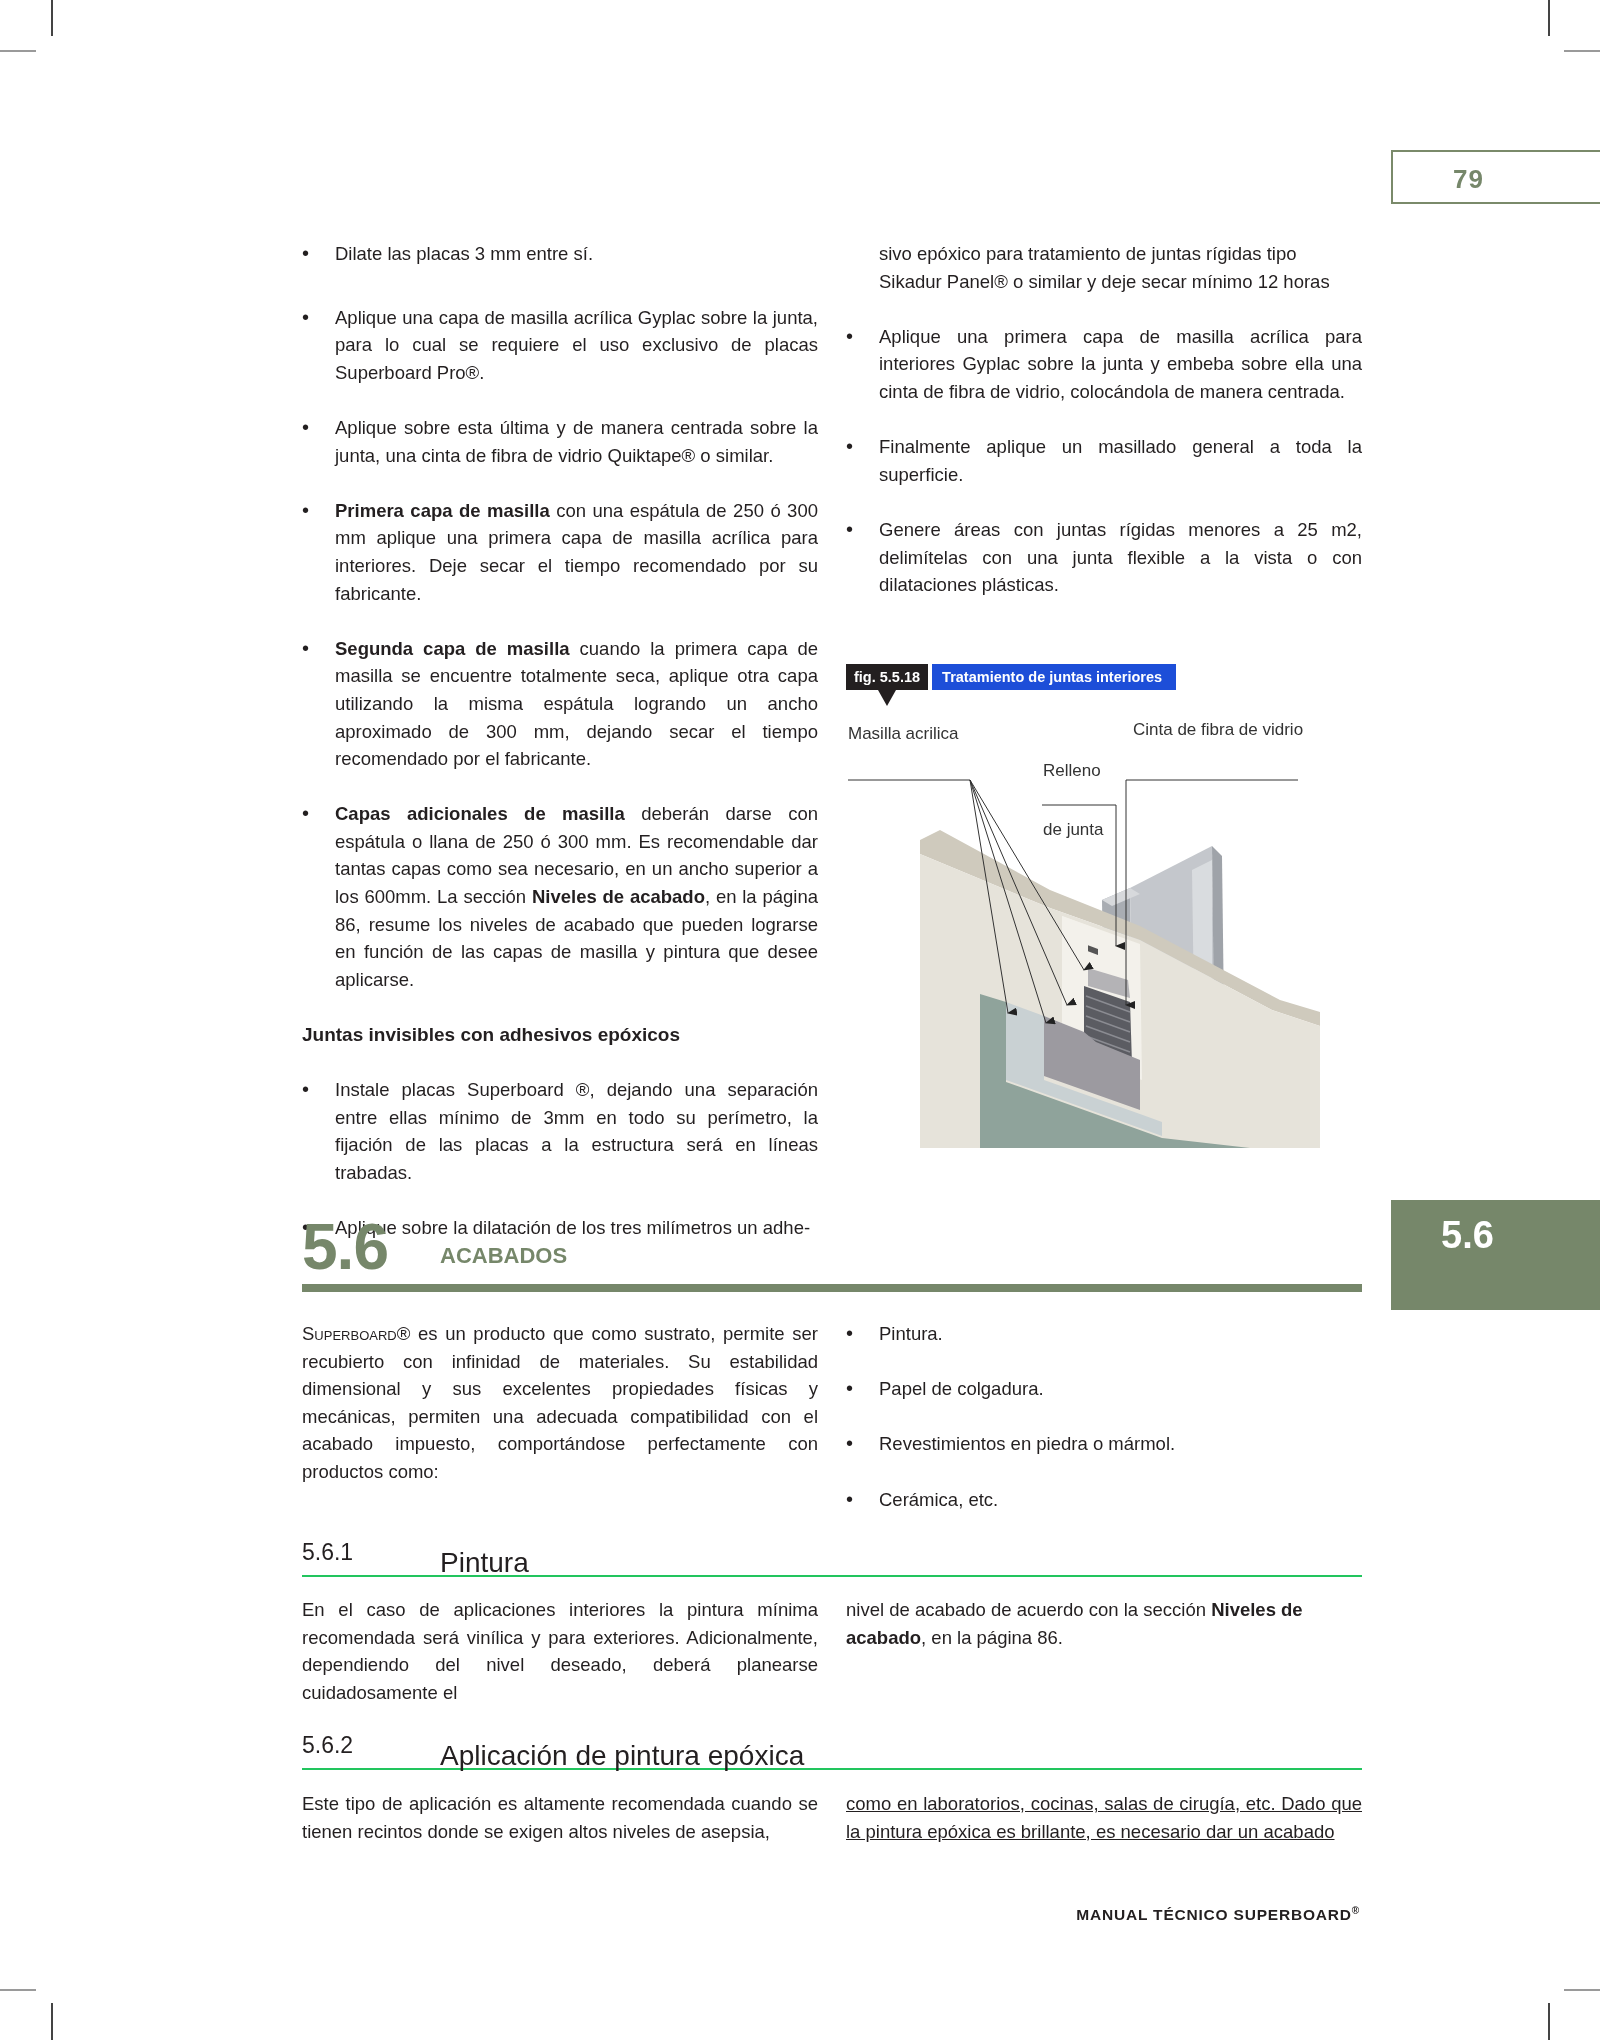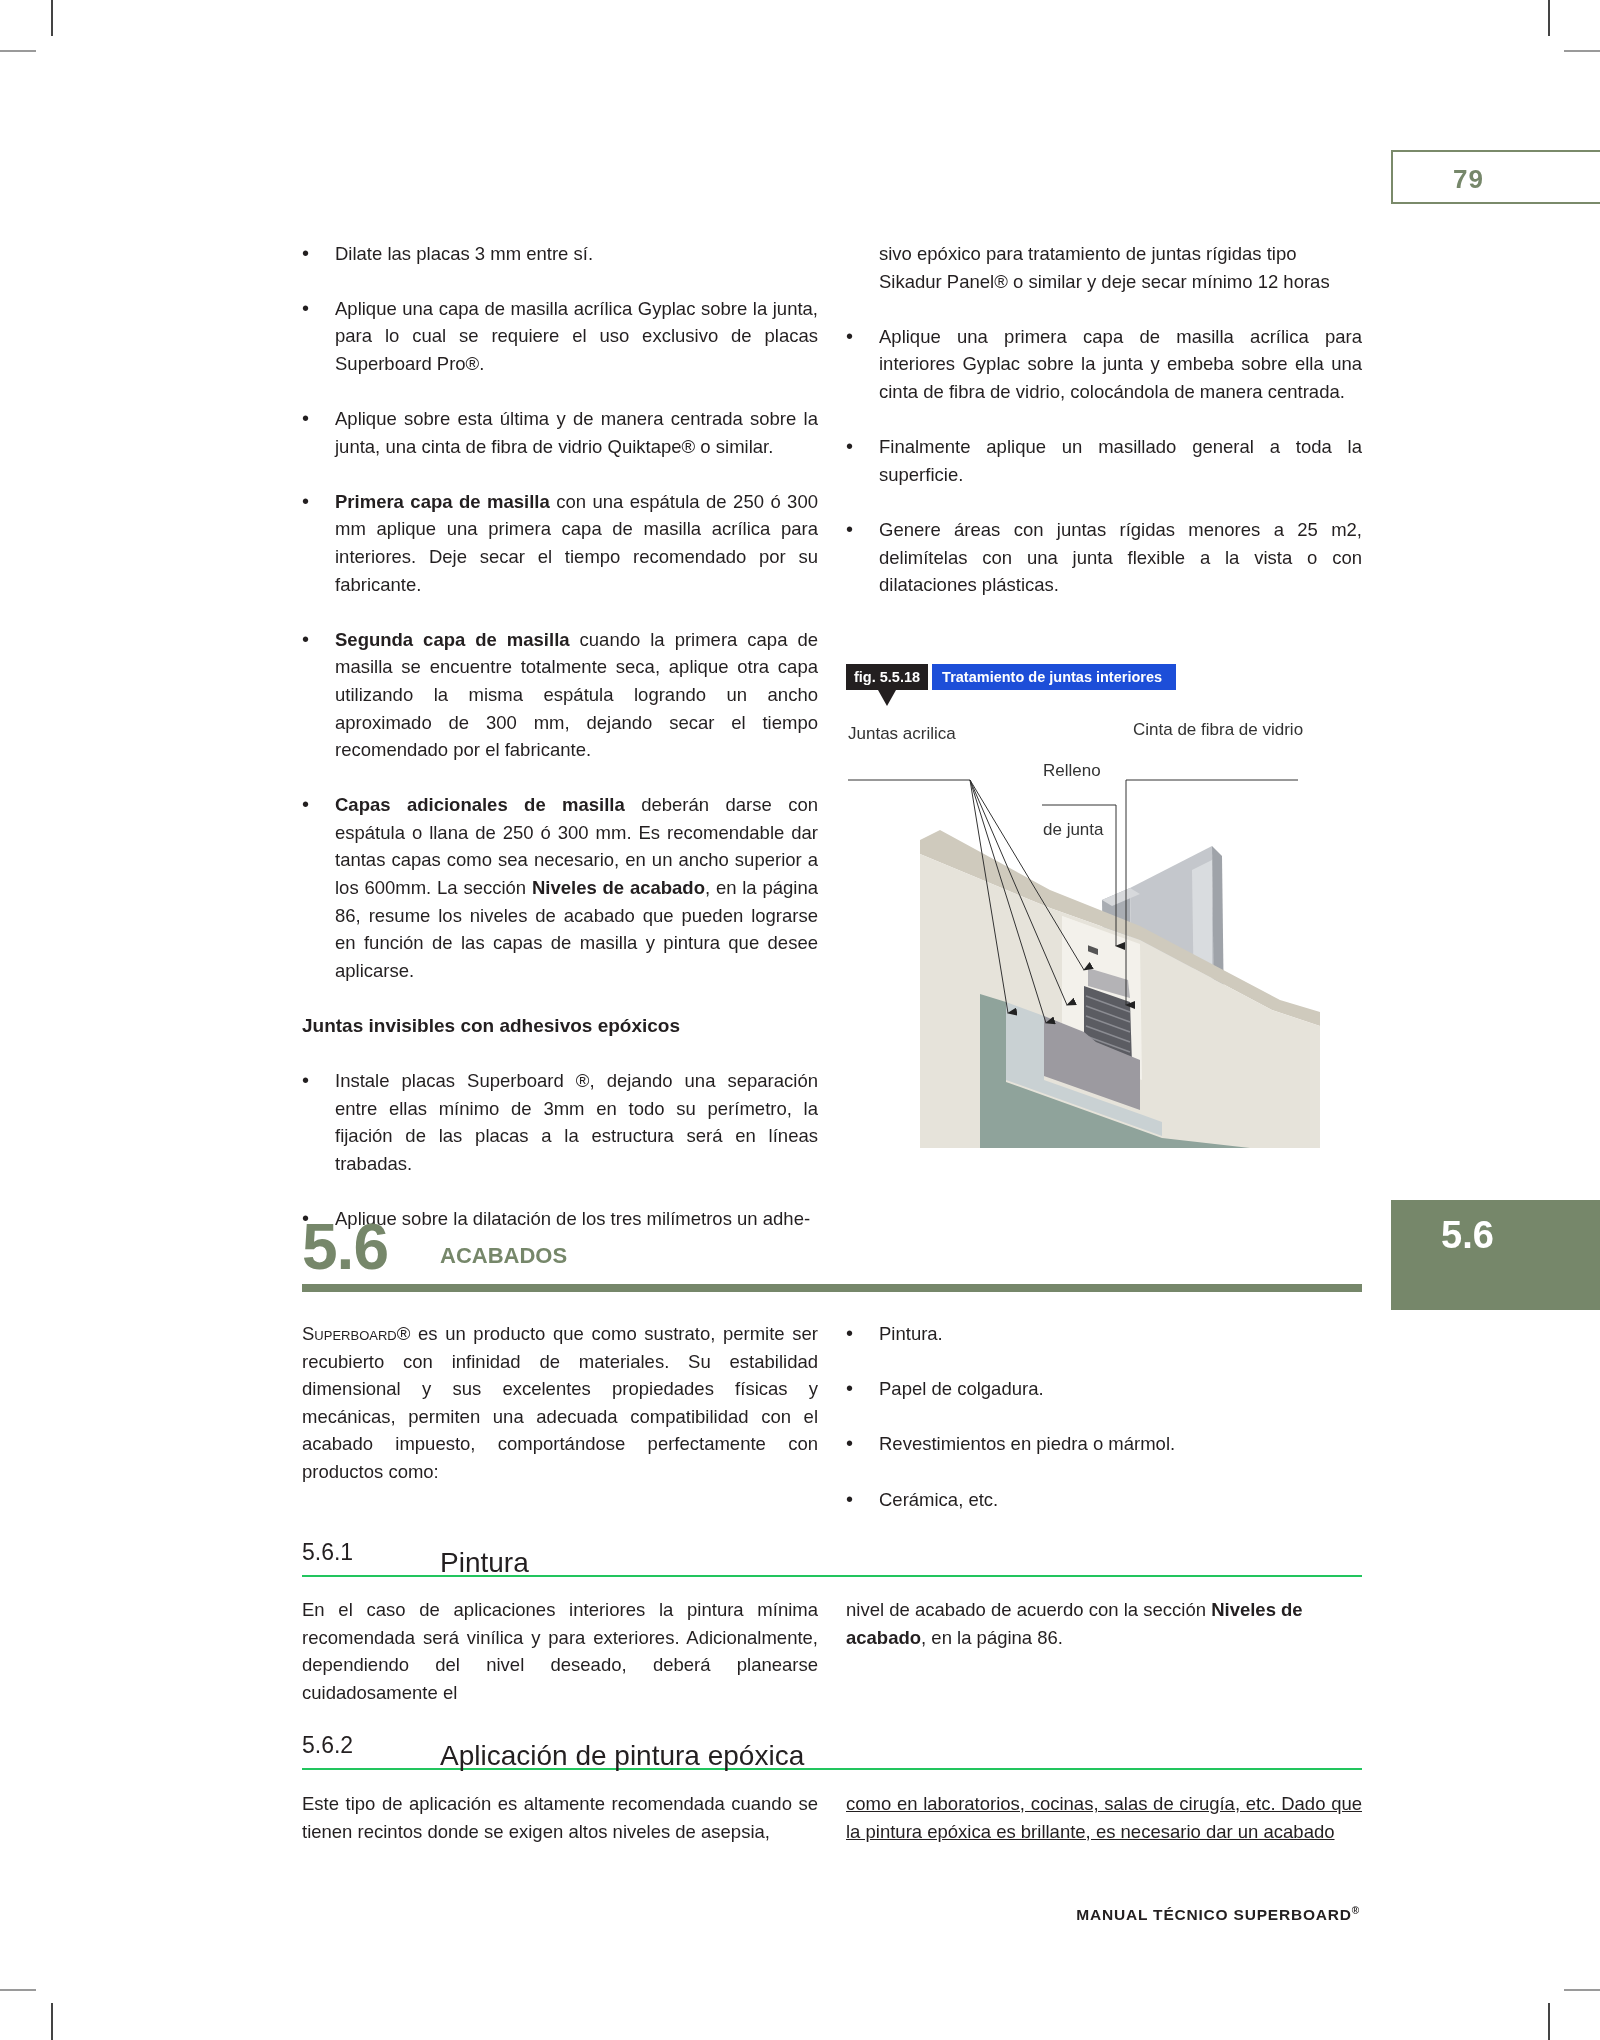--- a/index.html
+++ b/index.html
@@ -57,21 +57,21 @@
 <div class="crop h" style="left:0;top:1989px;width:36px;"></div>
 <div class="crop v" style="left:51px;top:2003px;height:37px;"></div>
 <div class="crop h" style="left:1564px;top:1989px;width:36px;"></div>
 <div class="crop v" style="left:1548px;top:2003px;height:37px;"></div>
 
 <div class="abs page-num-box">
   <span class="page-num">79</span>
 </div>
 
 <div class="col col-left" style="top:240px;">
-  <p class="bullet" style="margin-bottom:27px;"><span>Dilate las placas 3 mm entre sí.</span></p>
+  <p class="bullet" style="margin-bottom:36px;"><span>Dilate las placas 3 mm entre sí.</span></p>
   <p class="bullet" style="margin-bottom:27.6px;"><span>Aplique una capa de masilla acrílica Gyplac sobre la junta, para lo cual se requiere el uso exclusivo de placas Superboard Pro®.</span></p>
   <p class="bullet" style="margin-bottom:27.6px;"><span>Aplique sobre esta última y de manera centrada sobre la junta, una cinta de fibra de vidrio Quiktape® o similar.</span></p>
   <p class="bullet" style="margin-bottom:27.6px;"><b>Primera capa de masilla</b><span> con una espátula de 250 ó 300 mm aplique una primera capa de masilla acrílica para interiores. Deje secar el tiempo recomendado por su fabricante.</span></p>
   <p class="bullet" style="margin-bottom:27.6px;"><b>Segunda capa de masilla</b><span> cuando la primera capa de masilla se encuentre totalmente seca, aplique otra capa utilizando la misma espátula logrando un ancho aproximado de 300 mm, dejando secar el tiempo recomendado por el fabricante.</span></p>
   <p class="bullet" style="margin-bottom:27.6px;"><b>Capas adicionales de masilla</b><span> deberán darse con espátula o llana de 250 ó 300 mm. Es recomendable dar tantas capas como sea necesario, en un ancho superior a los 600mm. La sección </span><b>Niveles de acabado</b><span>, en la página 86, resume los niveles de acabado que pueden lograrse en función de las capas de masilla y pintura que desee aplicarse.</span></p>
   <p class="para sub-heading" style="margin-bottom:27.6px;">Juntas invisibles con adhesivos epóxicos</p>
   <p class="bullet" style="margin-bottom:27.6px;"><span>Instale placas Superboard ®, dejando una separación entre ellas mínimo de 3mm en todo su perímetro, la fijación de las placas a la estructura será en líneas trabadas.</span></p>
   <p class="bullet" style="text-align:left;"><span>Aplique sobre la dilatación de los tres milímetros  un adhe-</span></p>
 </div>
 
@@ -80,21 +80,21 @@
   <p class="bullet" style="margin-bottom:27.6px;"><span>Aplique una primera capa de masilla acrílica para interiores Gyplac sobre la junta y embeba sobre ella una cinta de fibra de vidrio, colocándola de manera centrada.</span></p>
   <p class="bullet" style="margin-bottom:27.6px;"><span>Finalmente aplique un masillado general a toda la superficie.</span></p>
   <p class="bullet"><span>Genere áreas con juntas rígidas menores a 25 m2, delimítelas con una junta flexible a la vista o con dilataciones plásticas.</span></p>
 </div>
 
 <div class="abs fig-label">
   <span class="fig-num">fig. 5.5.18</span>
   <span class="fig-title">Tratamiento de juntas interiores</span>
 </div>
 
-<div class="fig-text" style="left:848px;top:724px;">Juntas acrilica</div>
+<div class="fig-text" style="left:848px;top:724px;">Masilla acrilica</div>
 <div class="fig-text" style="left:1133px;top:720px;">Cinta de fibra de vidrio</div>
 <div class="fig-text" style="left:1043px;top:761px;">Relleno</div>
 <div class="fig-text" style="left:1043px;top:820px;">de junta</div>
 
 <svg class="abs" style="left:840px;top:740px;" width="500" height="420" viewBox="0 0 500 420">
   <defs>
     <marker id="arrow" markerWidth="8" markerHeight="10" refX="4" refY="9" orient="auto" markerUnits="userSpaceOnUse">
       <path d="M0,0 L8,0 L4,10 Z" fill="#222"></path>
     </marker>
   </defs>

